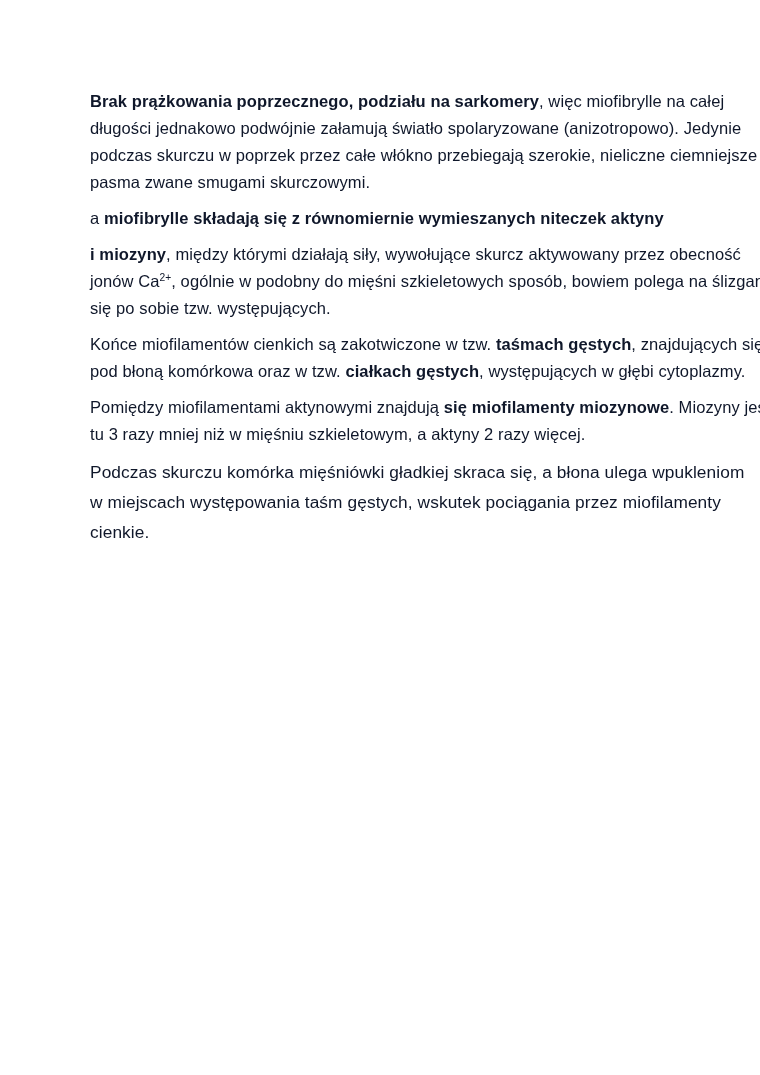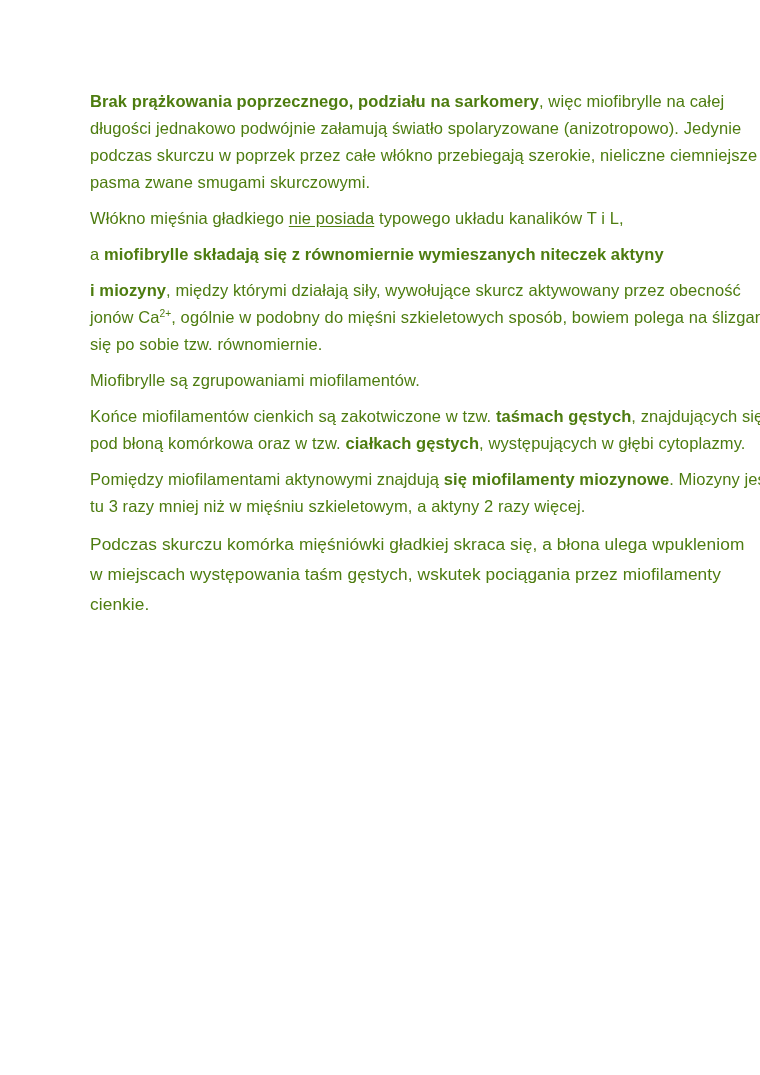--- a/index.html
+++ b/index.html
@@ -7,21 +7,21 @@
     padding: 0;
     background: #ffffff;
   }
   .page {
     position: relative;
     width: 760px;
     height: 1075px;
     background: #ffffff;
     overflow: hidden;
     font-family: "Liberation Sans", sans-serif;
-    color: #4d7c0f;
+    color: #0f172a;
   }
   .content {
     position: absolute;
     top: 88px;
     left: 90px;
     right: 70px;
   }
   .content p {
     margin: 0 0 9px 0;
     font-size: 16.5px;
@@ -41,21 +41,19 @@
     vertical-align: super;
     letter-spacing: 0;
   }
 </style>
 </head>
 <body>
 
 <div class="page">
   <div class="content">
       <p><span class="b">Brak prążkowania poprzecznego, podziału na sarkomery</span><span class="">, więc miofibrylle na całej</span><br><span class="">długości jednakowo podwójnie załamują światło spolaryzowane (anizotropowo). Jedynie</span><br><span class="">podczas skurczu w poprzek przez całe włókno przebiegają szerokie, nieliczne ciemniejsze</span><br><span class="">pasma zwane smugami skurczowymi.</span></p>
-      <p><span class="">Włókno mięśnia gładkiego </span><span class="u">nie posiada</span><span class=""> typowego układu kanalików T i L,</span></p>
       <p><span class="">a </span><span class="b">miofibrylle składają się z równomiernie wymieszanych niteczek aktyny</span></p>
-      <p><span class="b">i miozyny</span><span class="">, między którymi działają siły, wywołujące skurcz aktywowany przez obecność</span><br><span class="">jonów Ca</span><sup class="sup">2+</sup><span class="">, ogólnie w podobny do mięśni szkieletowych sposób, bowiem polega na ślizganiu</span><br><span class="">się po sobie tzw. równomiernie.</span></p>
-      <p><span class="">Miofibrylle są zgrupowaniami miofilamentów.</span></p>
+      <p><span class="b">i miozyny</span><span class="">, między którymi działają siły, wywołujące skurcz aktywowany przez obecność</span><br><span class="">jonów Ca</span><sup class="sup">2+</sup><span class="">, ogólnie w podobny do mięśni szkieletowych sposób, bowiem polega na ślizganiu</span><br><span class="">się po sobie tzw. występujących.</span></p>
       <p><span class="">Końce miofilamentów cienkich są zakotwiczone w tzw. </span><span class="b">taśmach gęstych</span><span class="">, znajdujących się</span><br><span class="">pod błoną komórkowa oraz w tzw. </span><span class="b">ciałkach gęstych</span><span class="">, występujących w głębi cytoplazmy.</span></p>
       <p><span class="">Pomiędzy miofilamentami aktynowymi znajdują </span><span class="b">się miofilamenty miozynowe</span><span class="">. Miozyny jest</span><br><span class="">tu 3 razy mniej niż w mięśniu szkieletowym, a aktyny 2 razy więcej.</span></p>
       <p class="large"><span class="">Podczas skurczu komórka mięśniówki gładkiej skraca się, a błona ulega wpukleniom</span><br><span class="">w miejscach występowania taśm gęstych, wskutek pociągania przez miofilamenty</span><br><span class="">cienkie.</span></p>
     </div>
 </div>
 
 </body></html>

